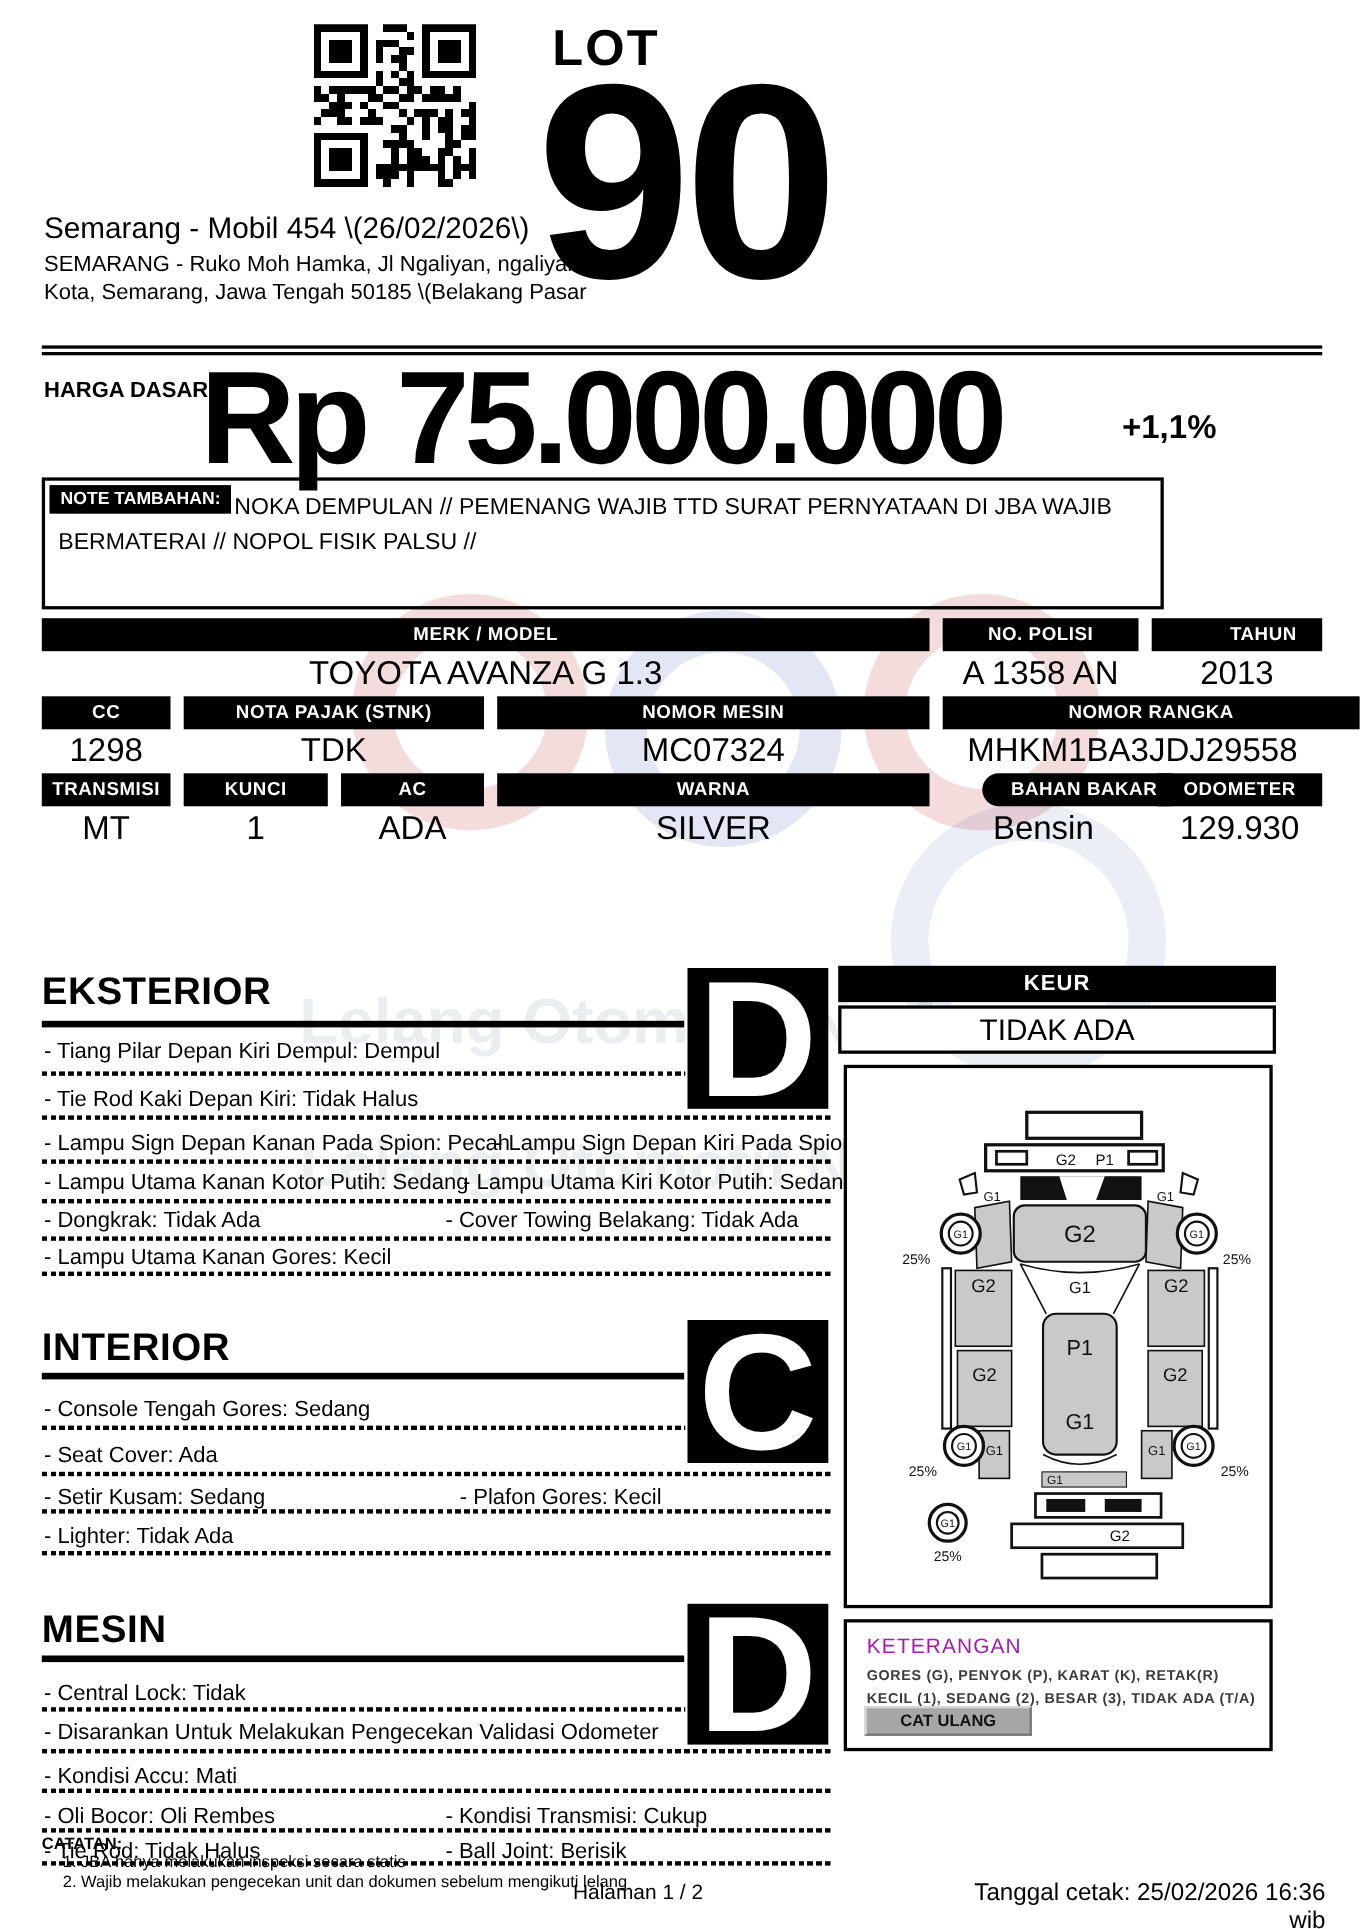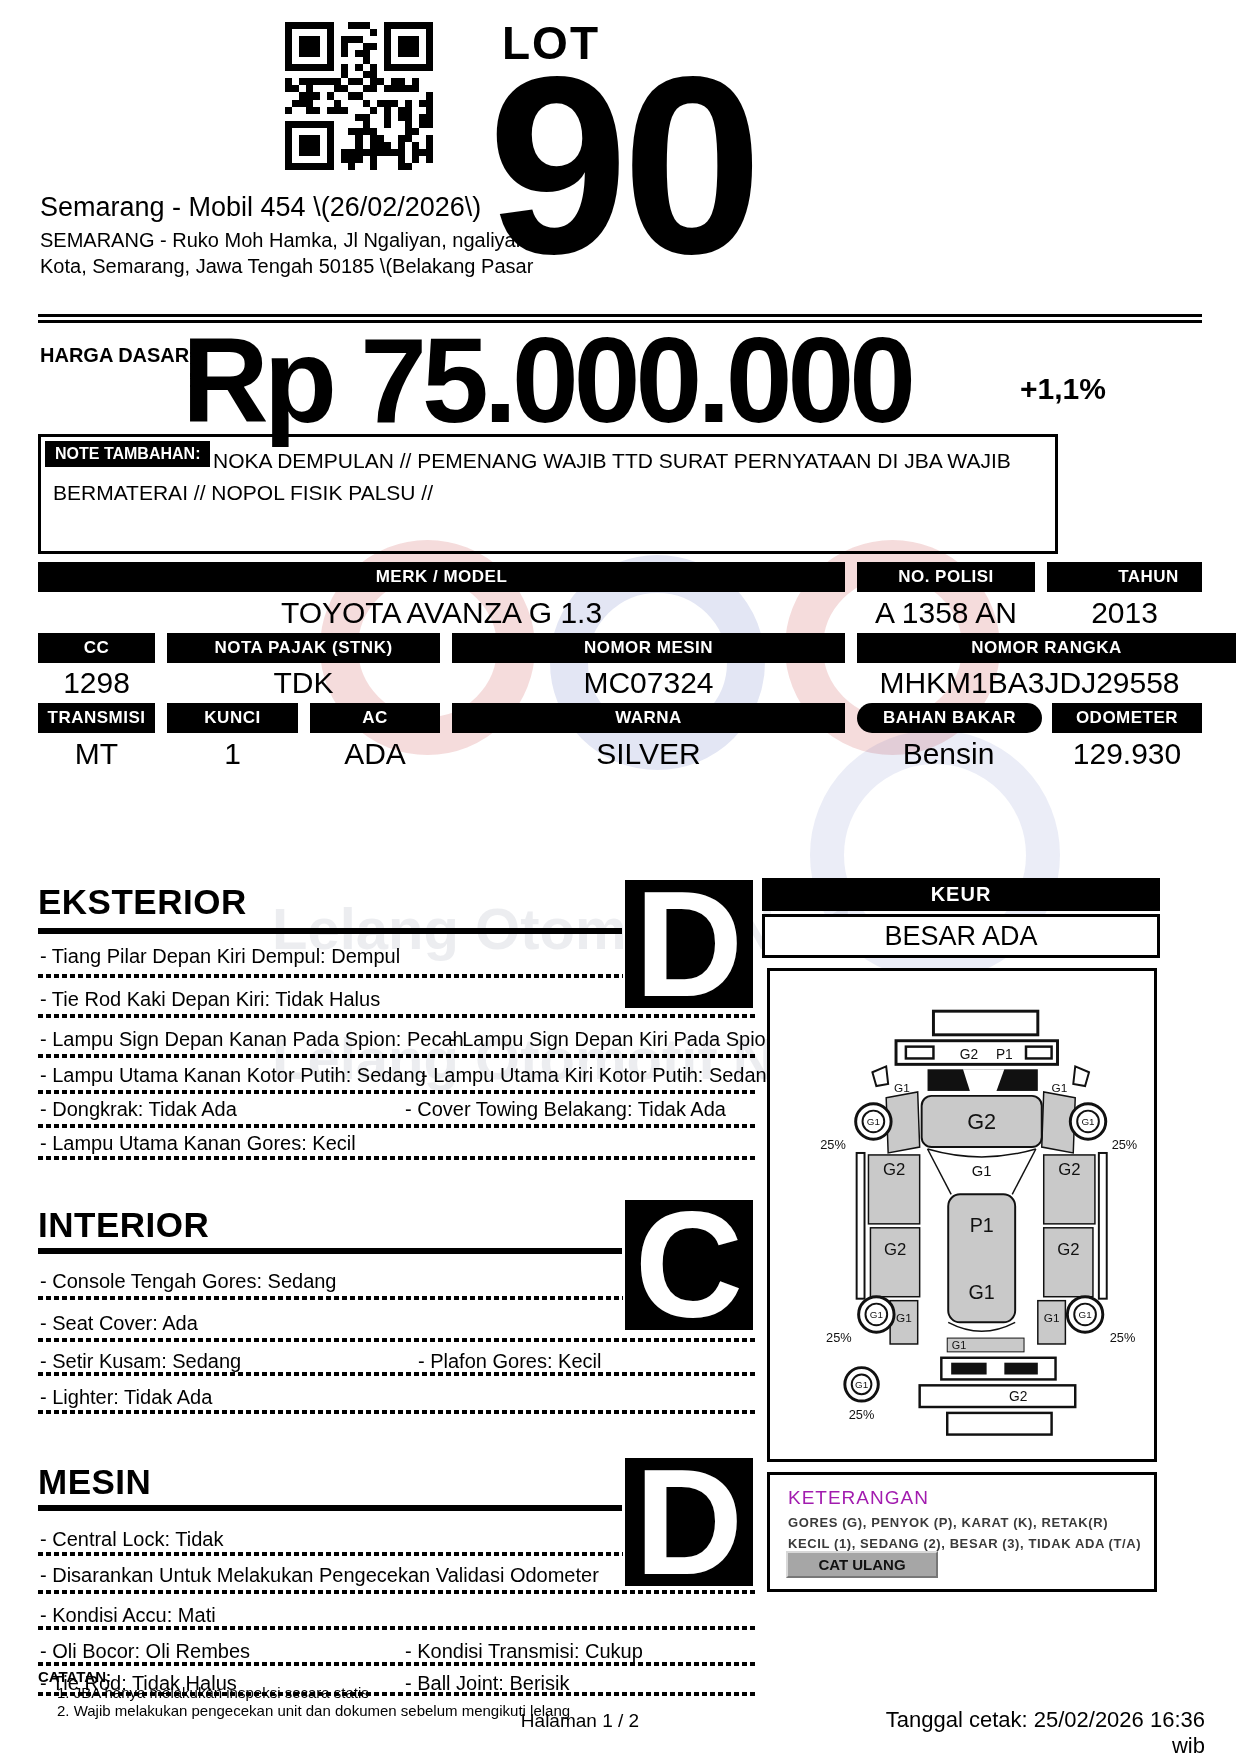--- a/index.html
+++ b/index.html
@@ -242,21 +242,21 @@
   <div class="hcell" style="left:857px;top:633px;width:379px;">NOMOR RANGKA</div>
   <div class="vcell" style="left:38px;top:664px;width:117px;">1298</div>
   <div class="vcell" style="left:167px;top:664px;width:273px;">TDK</div>
   <div class="vcell" style="left:452px;top:664px;width:393px;">MC07324</div>
   <div class="vcell" style="left:857px;top:664px;width:345px;">MHKM1BA3JDJ29558</div>
 
   <div class="hcell" style="left:38px;top:703px;width:117px;">TRANSMISI</div>
   <div class="hcell" style="left:167px;top:703px;width:131px;">KUNCI</div>
   <div class="hcell" style="left:310px;top:703px;width:130px;">AC</div>
   <div class="hcell" style="left:452px;top:703px;width:393px;">WARNA</div>
-  <div class="hcell" style="left:857px;top:703px;width:185px;border-radius:15px;">BAHAN BAKAR</div>
+  <div class="hcell" style="left:893px;top:703px;width:185px;border-radius:15px;">BAHAN BAKAR</div>
   <div class="hcell" style="left:1052px;top:703px;width:150px;">ODOMETER</div>
   <div class="vcell" style="left:38px;top:735px;width:117px;">MT</div>
   <div class="vcell" style="left:167px;top:735px;width:131px;">1</div>
   <div class="vcell" style="left:310px;top:735px;width:130px;">ADA</div>
   <div class="vcell" style="left:452px;top:735px;width:393px;">SILVER</div>
   <div class="vcell" style="left:857px;top:735px;width:183px;">Bensin</div>
   <div class="vcell" style="left:1052px;top:735px;width:150px;">129.930</div>
 
   <div class="title" style="left:38px;top:882px;">EKSTERIOR</div>
   <div class="rule" style="left:38px;top:928px;width:584px;"></div>
@@ -303,21 +303,21 @@
   <div class="item" style="left:40px;top:1604px;">- Kondisi Accu: Mati</div>
   <div class="dot" style="left:38px;top:1626px;width:717px;"></div>
   <div class="item" style="left:40px;top:1640px;">- Oli Bocor: Oli Rembes</div>
   <div class="item" style="left:405px;top:1640px;">- Kondisi Transmisi: Cukup</div>
   <div class="dot" style="left:38px;top:1662px;width:717px;"></div>
   <div class="item" style="left:40px;top:1672px;text-align:center;">- Tie Rod: Tidak Halus</div>
   <div class="item" style="left:405px;top:1672px;">- Ball Joint: Berisik</div>
   <div class="dot" style="left:38px;top:1692px;width:717px;"></div>
 
   <div class="abs keur-bar" style="left:762px;top:878px;width:398px;height:33px;">KEUR</div>
-  <div class="abs keur-val" style="left:762px;top:914px;width:398px;height:44px;">BESAR ADA</div>
+  <div class="abs keur-val" style="left:762px;top:914px;width:398px;height:44px;">TIDAK ADA</div>
 
   <div class="abs panel-box" style="left:767px;top:968px;width:390px;height:494px;">
     <svg viewBox="0 0 390 494" width="100%" height="100%">
 
       <rect x="166" y="40" width="106" height="24" fill="#fff" stroke="#111" stroke-width="3"></rect>
 
       <rect x="128" y="70" width="164" height="24" fill="#fff" stroke="#111" stroke-width="3"></rect>
       <rect x="138" y="76" width="28" height="12" fill="#fff" stroke="#111" stroke-width="2.5"></rect>
       <rect x="260" y="76" width="26" height="12" fill="#fff" stroke="#111" stroke-width="2.5"></rect>
       <text x="202" y="89" font-size="14" text-anchor="middle">G2</text>

